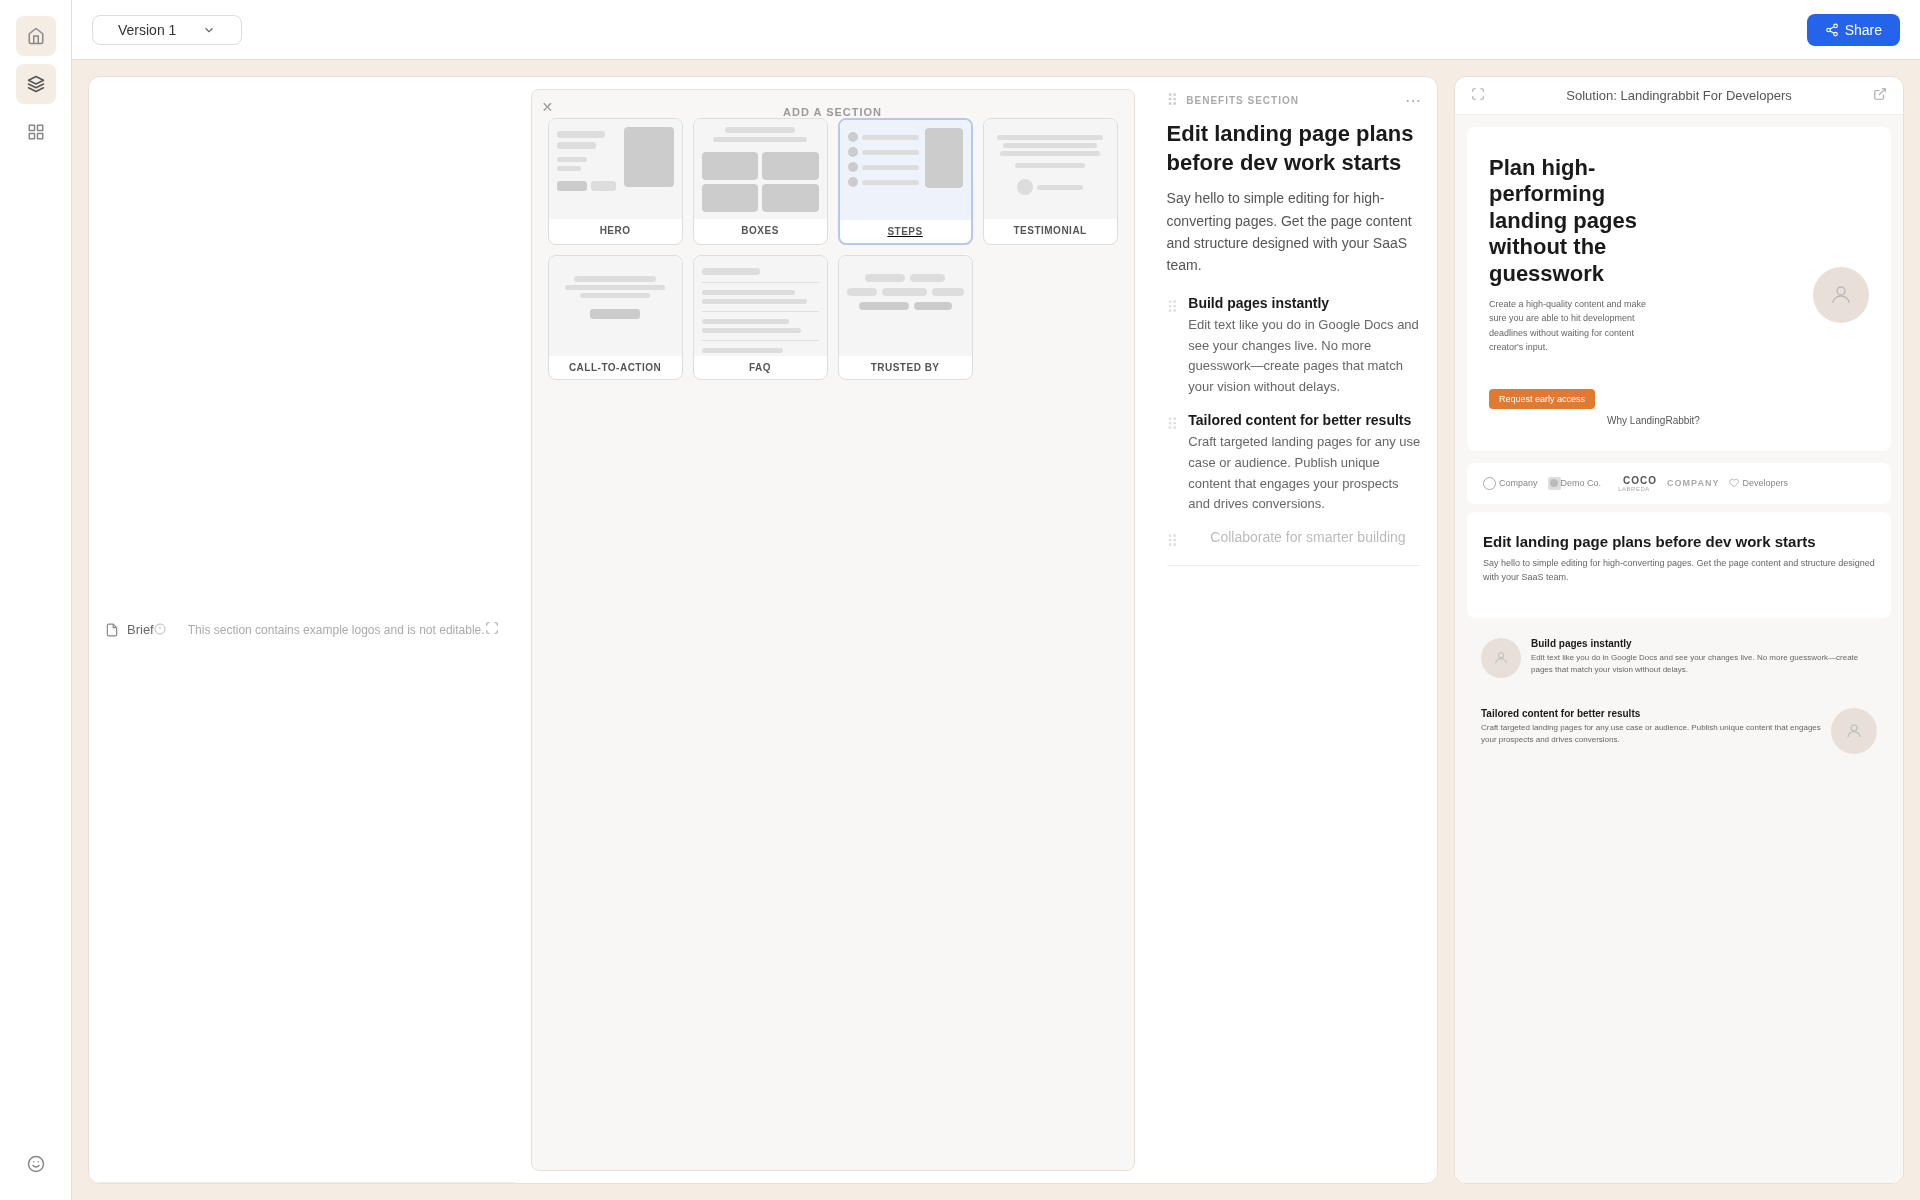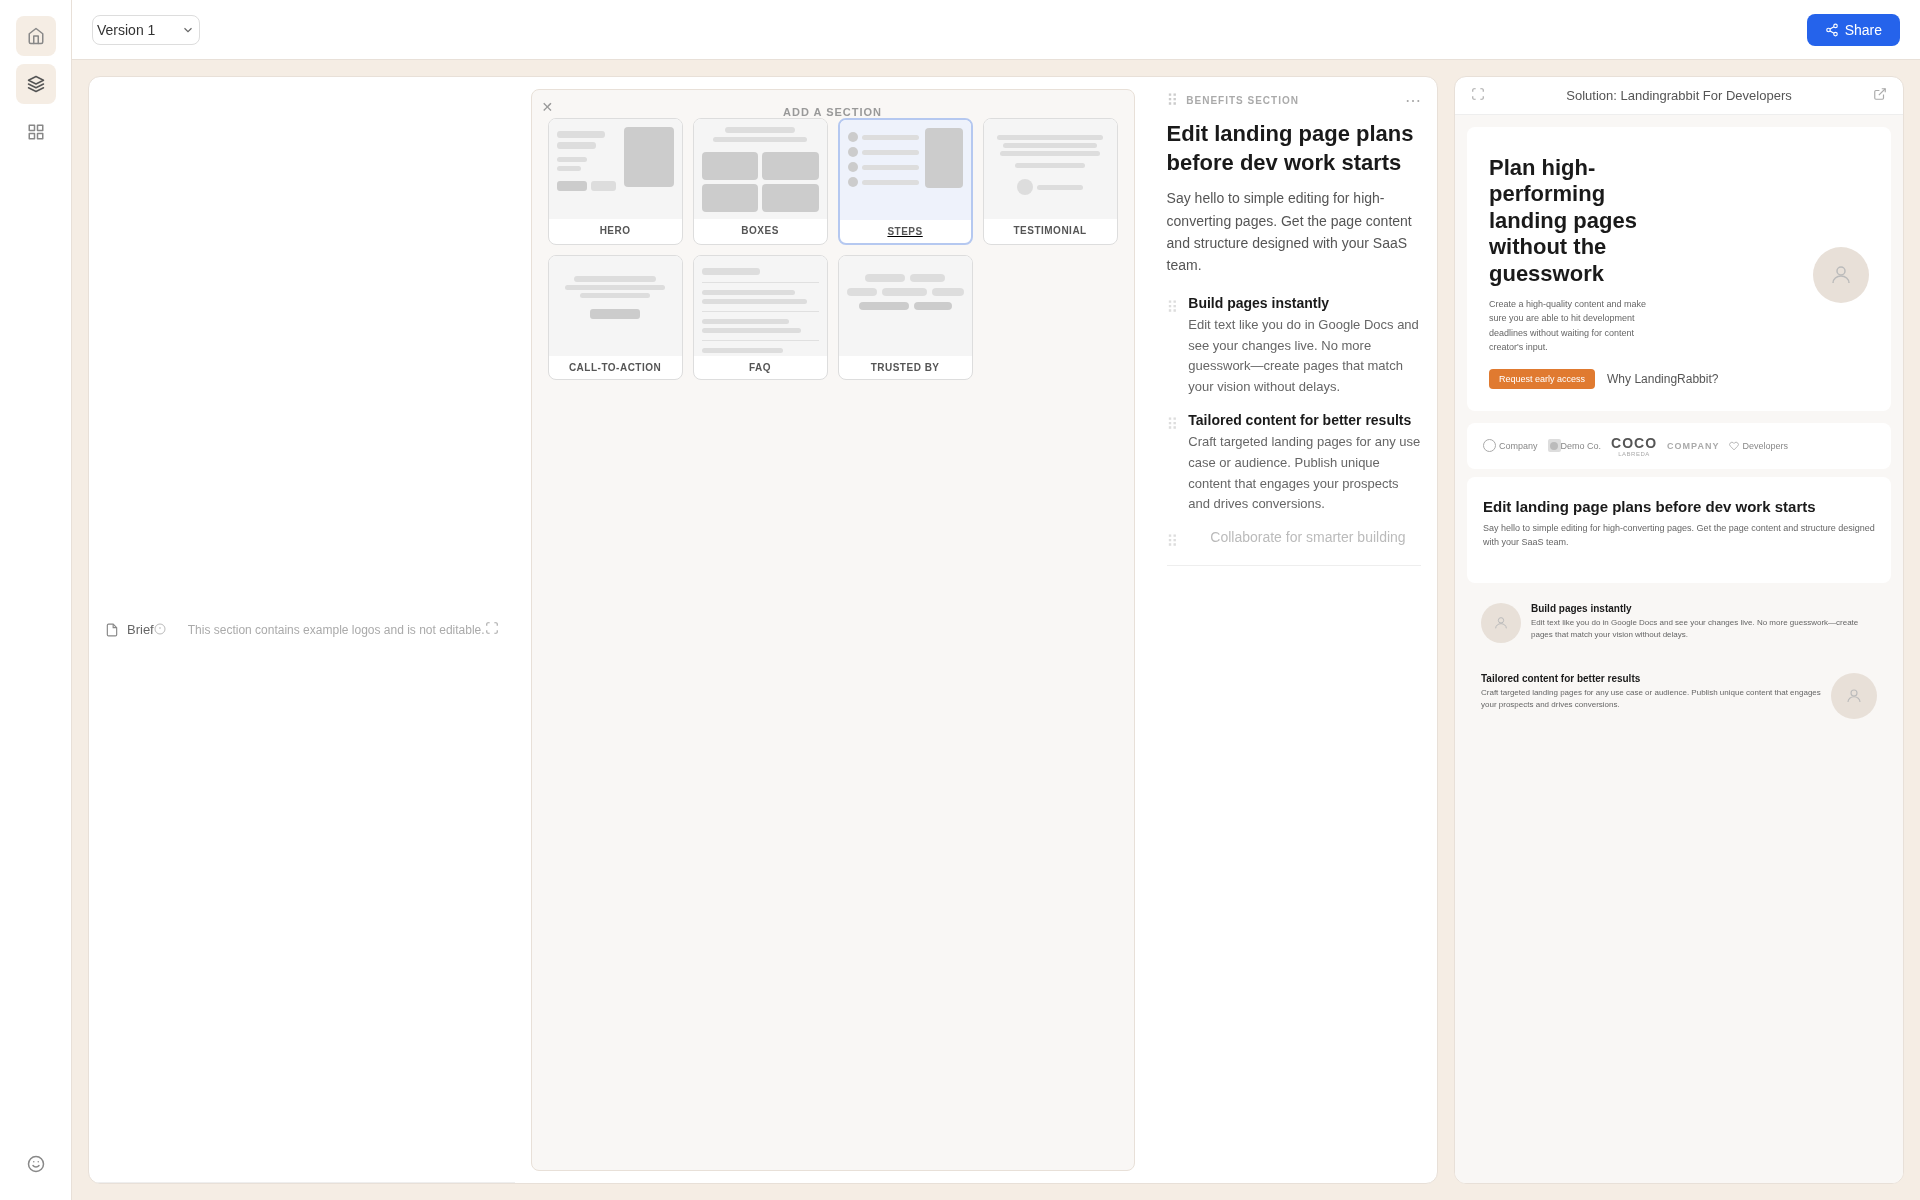--- a/index.html
+++ b/index.html
@@ -61,21 +61,21 @@
       justify-content: space-between;
       padding: 0 20px;
       flex-shrink: 0;
     }
     .version-selector {
       display: flex;
       align-items: center;
       gap: 26px;
       border: 1px solid #ddd;
       border-radius: 8px;
-      padding: 6px 4px;
+      padding: 6px 25px;
       cursor: pointer;
       font-size: 14px;
       color: #333;
       background: #fff;
     }
     .share-btn {
       background: #2563eb;
       color: #fff;
       border: none;
       border-radius: 8px;
@@ -312,23 +312,24 @@
       border: none;
       border-radius: 4px;
       padding: 5px 10px;
       font-size: 9px;
       cursor: pointer;
     }
     .lp-btn-secondary {
       background: none;
       color: #555;
       border: none;
-      font-size: 12px;
+      font-size: 10px;
       cursor: pointer;
       padding: 5px 6px;
+      margin-top: 43px;
     }
 
     
     ::-webkit-scrollbar { width: 4px; }
     ::-webkit-scrollbar-track { background: transparent; }
     ::-webkit-scrollbar-thumb { background: #ddd; border-radius: 2px; }
     .step-num {
       width: 10px;
       height: 10px;
       background: #ccc;
@@ -638,21 +639,21 @@
             <div style="width:13px;height:13px;border-radius:50%;border:1.5px solid #aaa;"></div>
             <span style="font-size:9px;color:#888;">Company</span>
           </div>
           <div style="display:flex;align-items:center;gap:0;">
             <div style="width:13px;height:13px;background:#ddd;border-radius:2px;display:flex;align-items:center;justify-content:center;">
               <div style="width:8px;height:8px;background:#bbb;border-radius:50%;"></div>
             </div>
             <span style="font-size:9px;color:#888;">Demo Co.</span>
           </div>
           <div style="display:flex;align-items:center;flex-direction:column;gap:0px;">
-            <div style="font-size:14px;font-weight:700;color:#555;letter-spacing:1px;">COCO</div>
+            <div style="font-size:10px;font-weight:700;color:#555;letter-spacing:1px;margin-left:12px;">COCO</div>
             <div style="font-size:6px;color:#aaa;letter-spacing:0.5px;">LABREDA</div>
           </div>
           <div style="display:flex;align-items:center;gap:2px;">
             <span style="font-size:9px;color:#aaa;letter-spacing:1px;font-weight:600;">COMPANY</span>
           </div>
           <div style="display:flex;align-items:center;gap:3px;">
             <svg width="10" height="10" viewBox="0 0 24 24" fill="none" stroke="#aaa" stroke-width="2">
                 <path d="M20.84 4.61a5.5 5.5 0 00-7.78 0L12 5.67l-1.06-1.06a5.5 5.5 0 00-7.78 7.78l1.06 1.06L12 21.23l7.78-7.78 1.06-1.06a5.5 5.5 0 000-7.78z"></path>
               </svg>
             <span style="font-size:9px;color:#888;">Developers</span>

